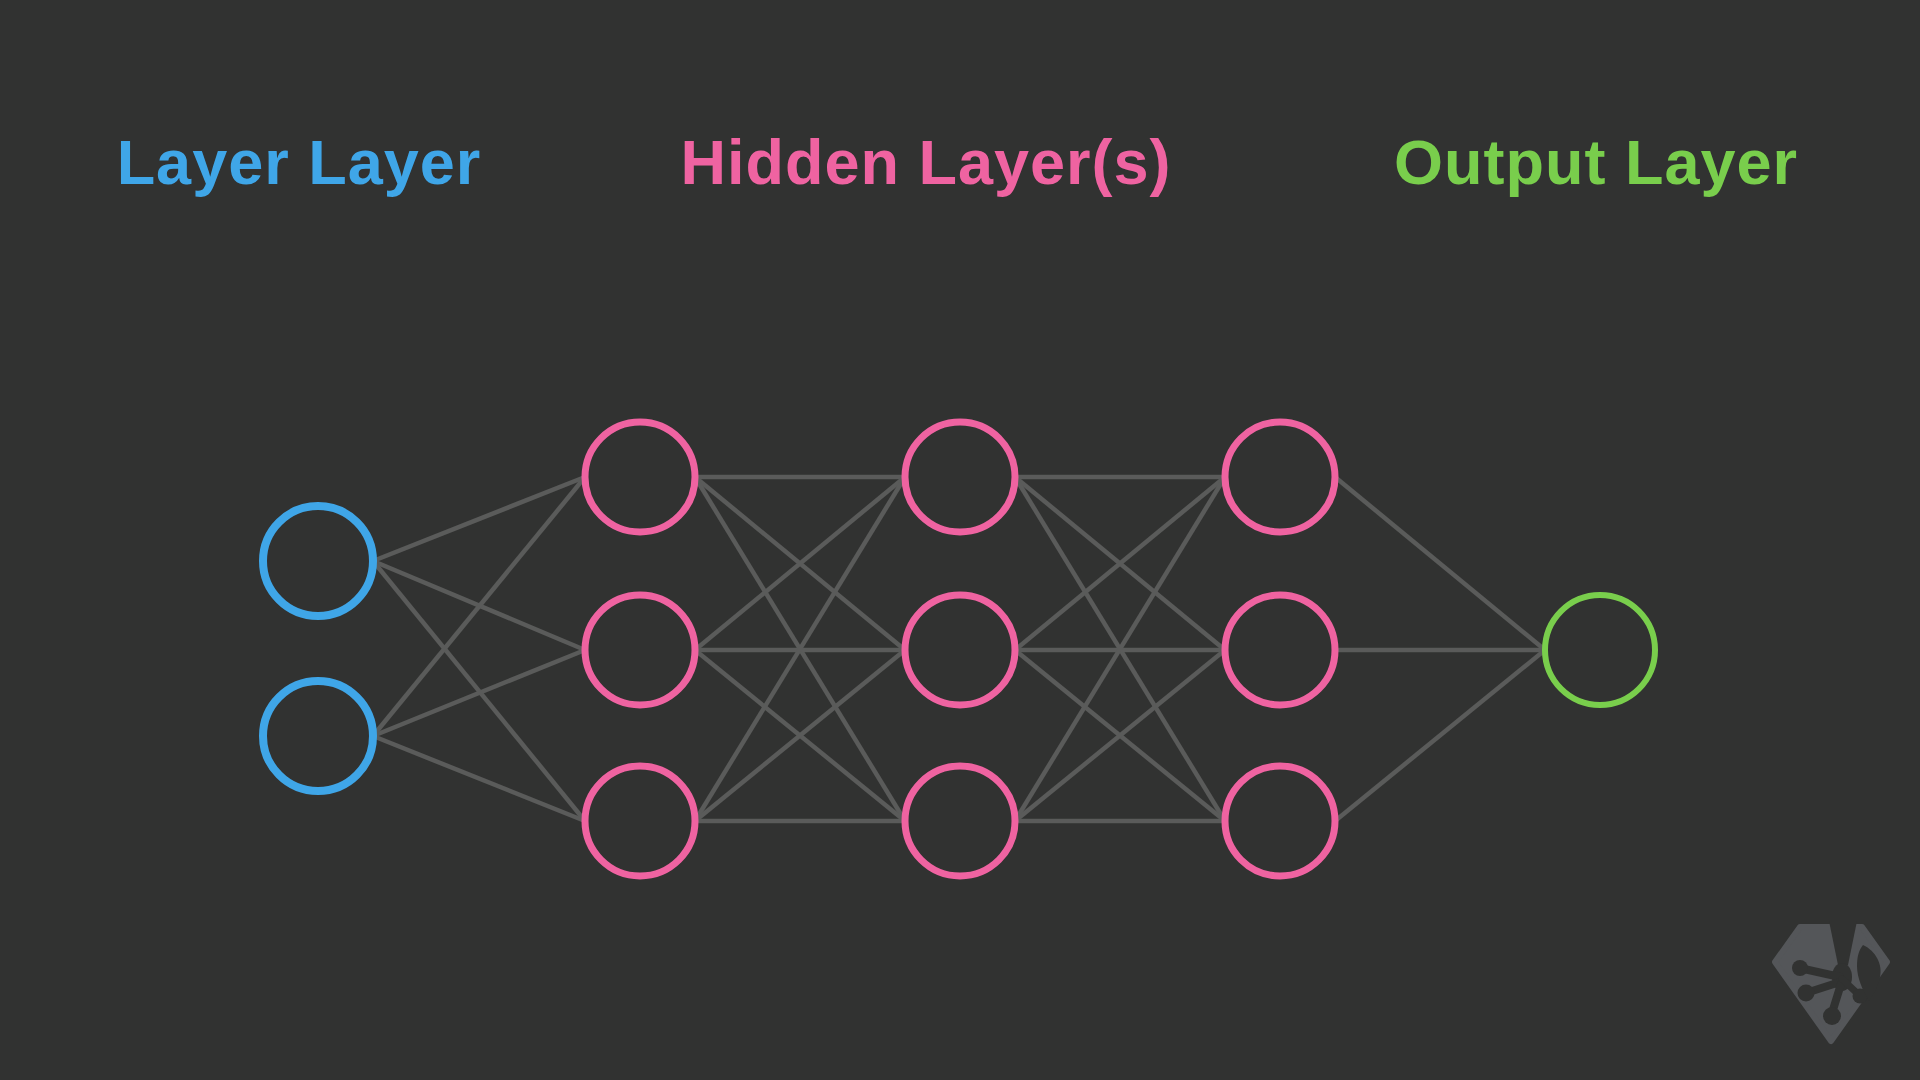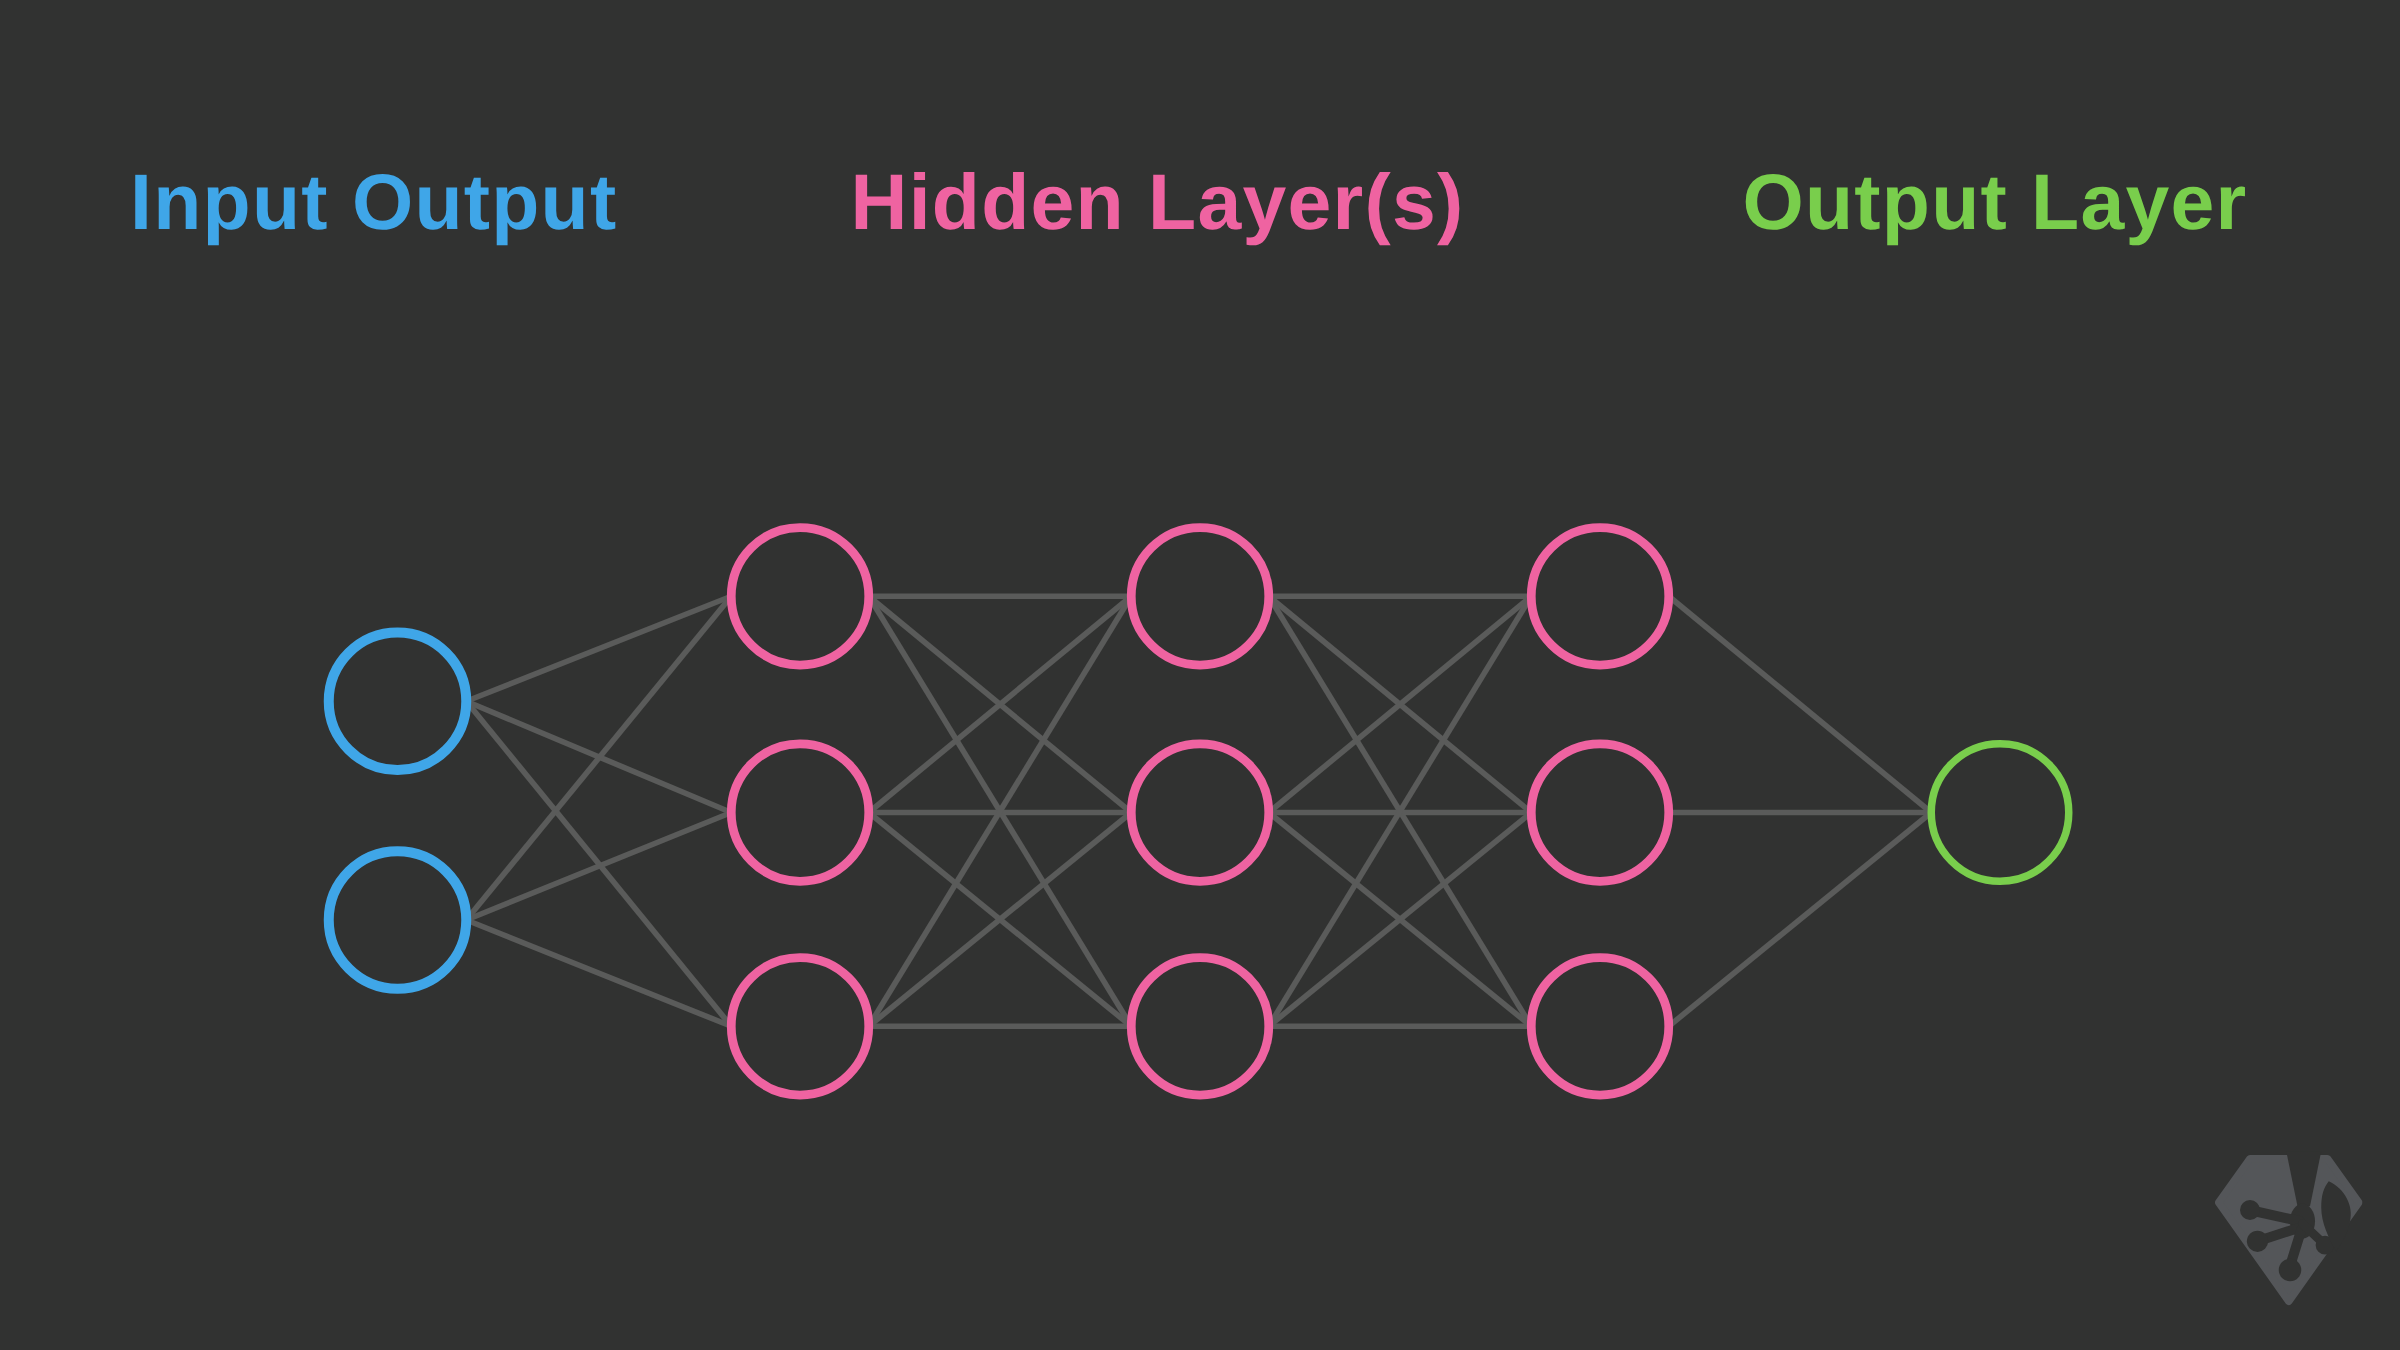--- a/index.html
+++ b/index.html
@@ -31,21 +31,21 @@
   }
   #logo {
     position: absolute;
   }
 </style>
 </head>
 <body>
 
 <div id="stage" style="background: rgb(49, 50, 49);">
 
-  <div class="layer-title" style="left: 299px; color: rgb(63, 166, 232);">Input Output</div>
+  <div class="layer-title" style="left: 299px; color: rgb(63, 166, 232);">Layer Layer</div>
   <div class="layer-title" style="left: 1596px; color: rgb(121, 206, 76);">Output Layer</div>
   <div class="layer-title" style="left: 926px; color: rgb(239, 99, 161);">Hidden Layer(s)</div>
 
   <svg id="net" width="1920" height="1080">
       <g stroke="#5a5b5a" stroke-width="4.5">
         <line x1="373" y1="561" x2="585" y2="477"></line>
         <line x1="373" y1="561" x2="585" y2="650"></line>
         <line x1="373" y1="561" x2="585" y2="821"></line>
         <line x1="373" y1="736" x2="585" y2="477"></line>
         <line x1="373" y1="736" x2="585" y2="650"></line>

